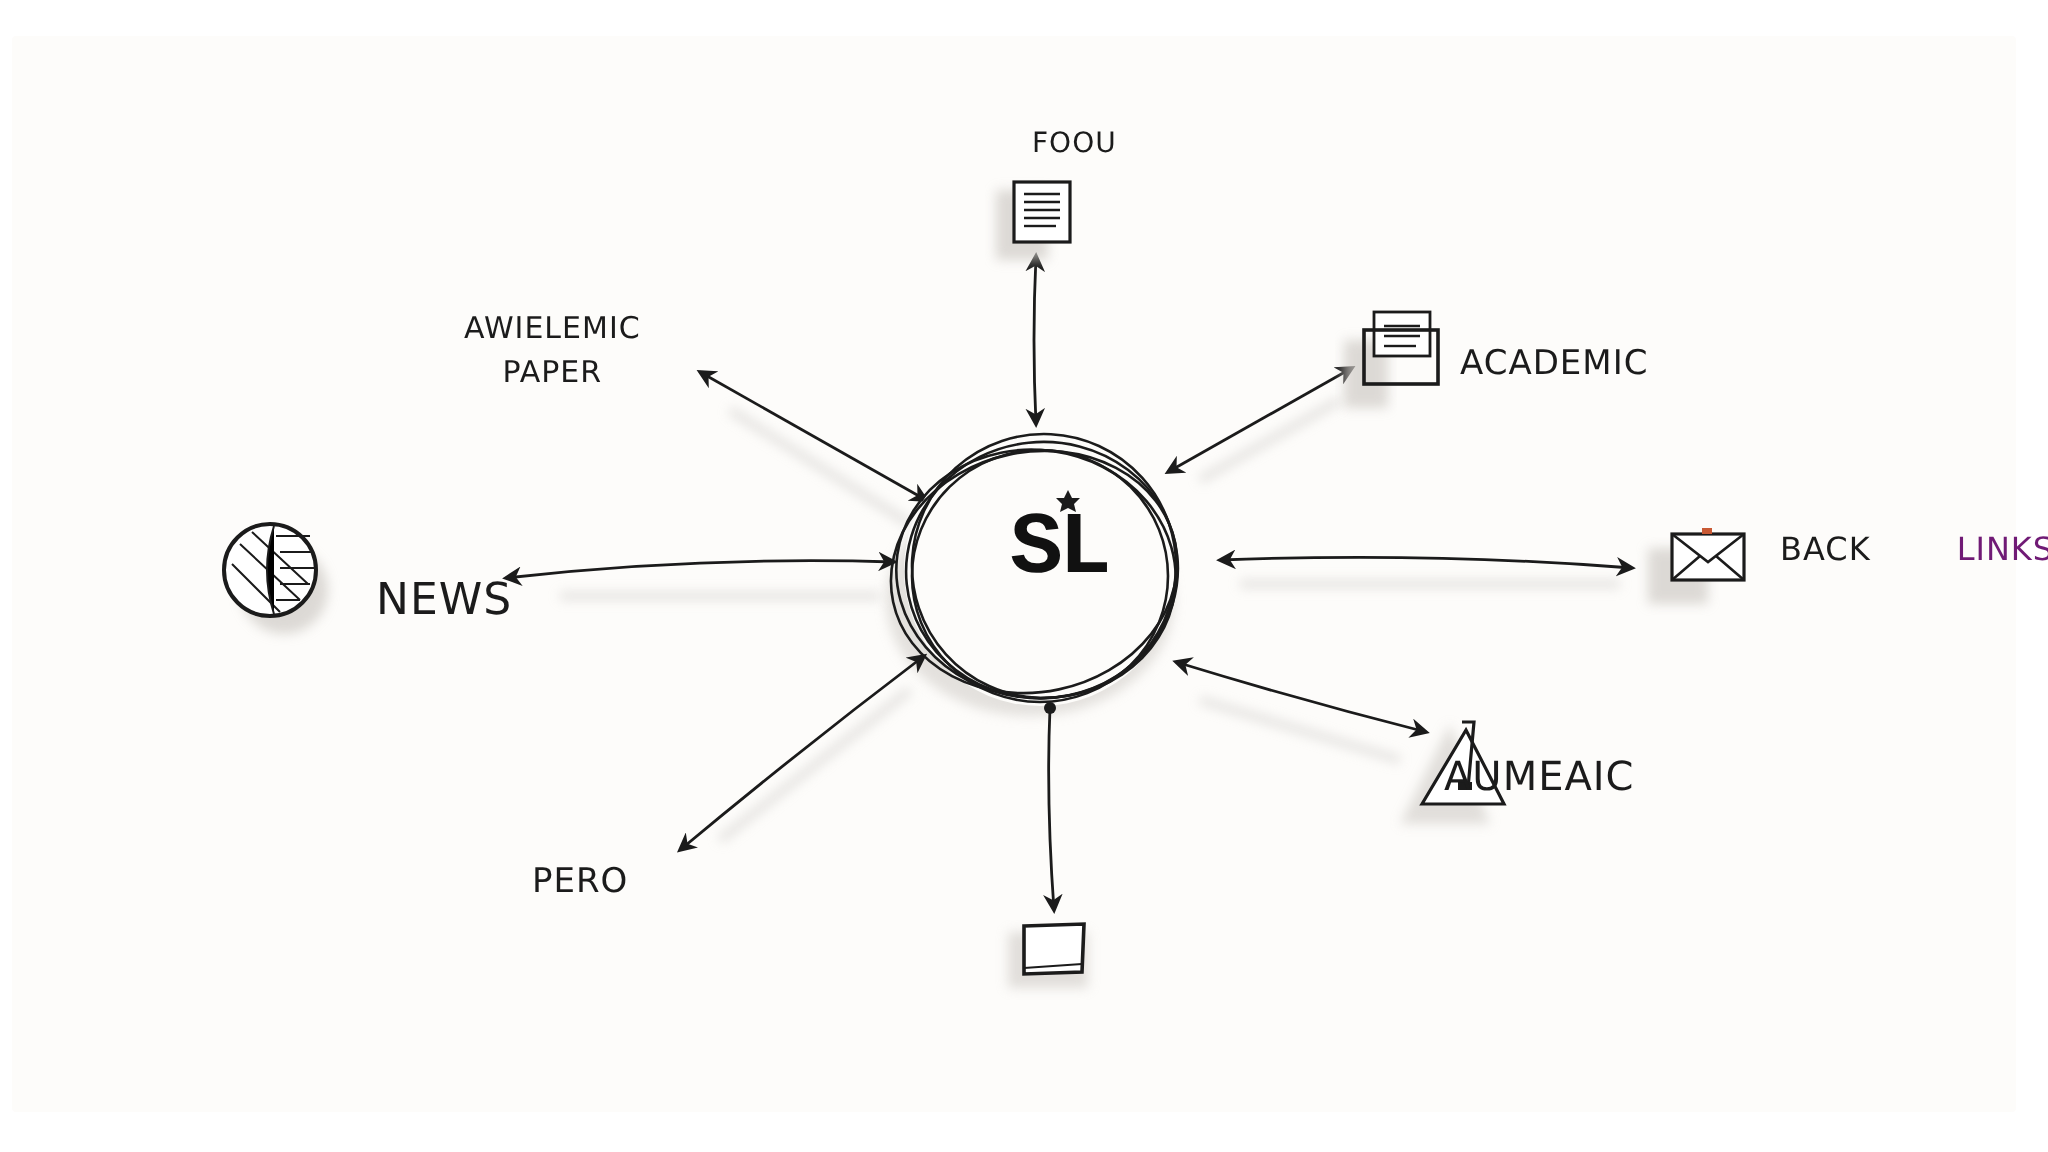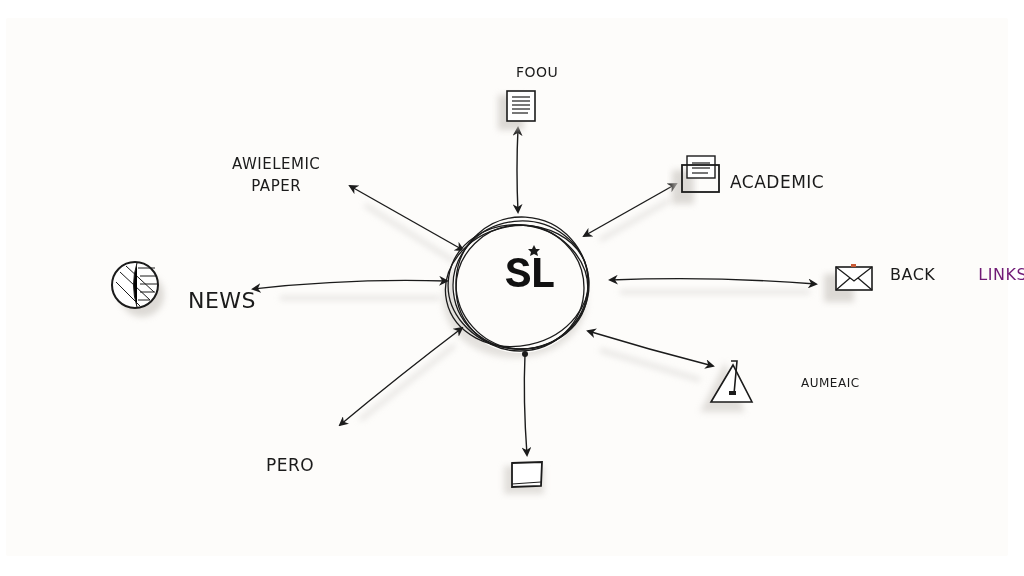--- a/index.html
+++ b/index.html
@@ -155,15 +155,15 @@
   <div>AWIELEMIC</div>
   <div>PAPER</div>
 </div>
 
 <div class="label" style="left:730px; top:172px; font-size:17px;text-align:right;">ACADEMIC</div>
 
 <div class="label" style="left:188px; top:288px; font-size:22px;">NEWS</div>
 
 <div class="label" style="left:890px; top:265px; font-size:16px;"><span>BACK</span><span style="color:#701a75;margin-left:43px;">LINKS</span></div>
 
-<div class="label" style="left:801px; top:376px; font-size:12px;text-align:right;">AUMEAIC</div>
+<div class="label" style="left:722px; top:376px; font-size:20px;text-align:right;">AUMEAIC</div>
 
-<div class="label" style="left:266px; top:431px; font-size:17px;margin-top:24px;">PERO</div>
+<div class="label" style="left:266px; top:431px; font-size:17px;">PERO</div>
 
 </body></html>

